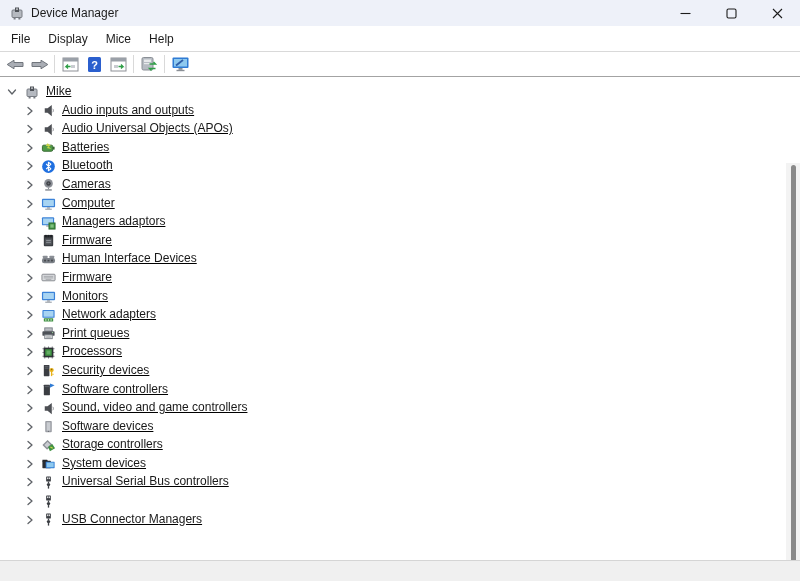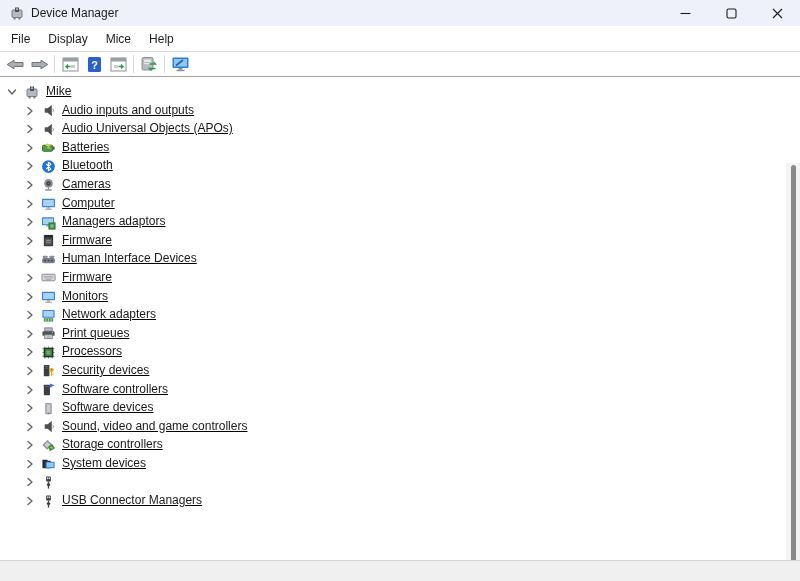--- a/index.html
+++ b/index.html
@@ -449,40 +449,40 @@
           <span class="tree-label">Software controllers</span>
         </div>
         <div class="tree-row row-child">
           <span class="chev">
             <svg width="10" height="10" viewBox="0 0 10 10">
               <path d="M3 1.5l4 3.5-4 3.5" stroke="#5f6368" stroke-width="1.3" fill="none" stroke-linecap="round" stroke-linejoin="round"></path>
             </svg>
           </span>
           <span class="tree-icon">
             <svg width="15" height="15" viewBox="0 0 16 16">
+              <path d="M4 5.5h3l4.5-3.5v12L7 10.5H4z" fill="#4d4f54"></path>
+              <path d="M12.5 6.2c.9 1 .9 2.6 0 3.6" stroke="#85888d" stroke-width="1" fill="none"></path>
+            </svg>
+          </span>
+          <span class="tree-label">Sound, video and game controllers</span>
+        </div>
+        <div class="tree-row row-child">
+          <span class="chev">
+            <svg width="10" height="10" viewBox="0 0 10 10">
+              <path d="M3 1.5l4 3.5-4 3.5" stroke="#5f6368" stroke-width="1.3" fill="none" stroke-linecap="round" stroke-linejoin="round"></path>
+            </svg>
+          </span>
+          <span class="tree-icon">
+            <svg width="15" height="15" viewBox="0 0 16 16">
               <rect x="4.5" y="2" width="7" height="12" rx="1" fill="#9a9da3"></rect>
               <rect x="6" y="3.5" width="4" height="9" fill="#c9ccd1"></rect>
               <circle cx="8" cy="13" r="0.6" fill="#5d6066"></circle>
             </svg>
           </span>
           <span class="tree-label">Software devices</span>
-        </div>
-        <div class="tree-row row-child">
-          <span class="chev">
-            <svg width="10" height="10" viewBox="0 0 10 10">
-              <path d="M3 1.5l4 3.5-4 3.5" stroke="#5f6368" stroke-width="1.3" fill="none" stroke-linecap="round" stroke-linejoin="round"></path>
-            </svg>
-          </span>
-          <span class="tree-icon">
-            <svg width="15" height="15" viewBox="0 0 16 16">
-              <path d="M4 5.5h3l4.5-3.5v12L7 10.5H4z" fill="#4d4f54"></path>
-              <path d="M12.5 6.2c.9 1 .9 2.6 0 3.6" stroke="#85888d" stroke-width="1" fill="none"></path>
-            </svg>
-          </span>
-          <span class="tree-label">Sound, video and game controllers</span>
         </div>
         <div class="tree-row row-child">
           <span class="chev">
             <svg width="10" height="10" viewBox="0 0 10 10">
               <path d="M3 1.5l4 3.5-4 3.5" stroke="#5f6368" stroke-width="1.3" fill="none" stroke-linecap="round" stroke-linejoin="round"></path>
             </svg>
           </span>
           <span class="tree-icon">
             <svg width="15" height="15" viewBox="0 0 16 16">
               <path d="M1.5 7.5L7 2l5 5-5.5 5.5z" fill="#8b8f96"></path>
@@ -518,37 +518,55 @@
           <span class="tree-icon">
             <svg width="15" height="15" viewBox="0 0 16 16">
               <rect x="5.5" y="1.5" width="5" height="5.5" rx="0.5" fill="#3a3d42"></rect>
               <rect x="6.6" y="2.6" width="1.1" height="1.8" fill="#fff"></rect>
               <rect x="8.3" y="2.6" width="1.1" height="1.8" fill="#fff"></rect>
               <rect x="7.3" y="7" width="1.4" height="1.5" fill="#3a3d42"></rect>
               <circle cx="8" cy="10.2" r="1.8" fill="#3a3d42"></circle>
               <rect x="7.3" y="11.8" width="1.4" height="2.7" fill="#3a3d42"></rect>
             </svg>
           </span>
+          <span class="tree-label">Universal Serial Bus controllers</span>
         </div>
         <div class="tree-row row-child">
           <span class="chev">
             <svg width="10" height="10" viewBox="0 0 10 10">
               <path d="M3 1.5l4 3.5-4 3.5" stroke="#5f6368" stroke-width="1.3" fill="none" stroke-linecap="round" stroke-linejoin="round"></path>
             </svg>
           </span>
           <span class="tree-icon">
             <svg width="15" height="15" viewBox="0 0 16 16">
               <rect x="5.5" y="1.5" width="5" height="5.5" rx="0.5" fill="#3a3d42"></rect>
               <rect x="6.6" y="2.6" width="1.1" height="1.8" fill="#fff"></rect>
               <rect x="8.3" y="2.6" width="1.1" height="1.8" fill="#fff"></rect>
               <rect x="7.3" y="7" width="1.4" height="1.5" fill="#3a3d42"></rect>
               <circle cx="8" cy="10.2" r="1.8" fill="#3a3d42"></circle>
               <rect x="7.3" y="11.8" width="1.4" height="2.7" fill="#3a3d42"></rect>
             </svg>
           </span>
+        </div>
+        <div class="tree-row row-child">
+          <span class="chev">
+            <svg width="10" height="10" viewBox="0 0 10 10">
+              <path d="M3 1.5l4 3.5-4 3.5" stroke="#5f6368" stroke-width="1.3" fill="none" stroke-linecap="round" stroke-linejoin="round"></path>
+            </svg>
+          </span>
+          <span class="tree-icon">
+            <svg width="15" height="15" viewBox="0 0 16 16">
+              <rect x="5.5" y="1.5" width="5" height="5.5" rx="0.5" fill="#3a3d42"></rect>
+              <rect x="6.6" y="2.6" width="1.1" height="1.8" fill="#fff"></rect>
+              <rect x="8.3" y="2.6" width="1.1" height="1.8" fill="#fff"></rect>
+              <rect x="7.3" y="7" width="1.4" height="1.5" fill="#3a3d42"></rect>
+              <circle cx="8" cy="10.2" r="1.8" fill="#3a3d42"></circle>
+              <rect x="7.3" y="11.8" width="1.4" height="2.7" fill="#3a3d42"></rect>
+            </svg>
+          </span>
           <span class="tree-label">USB Connector Managers</span>
         </div>
       </div>
     <div class="vscroll">
       <div class="vscroll-thumb"></div>
     </div>
   </div>
 
   <div class="bottom-strip"></div>
 

